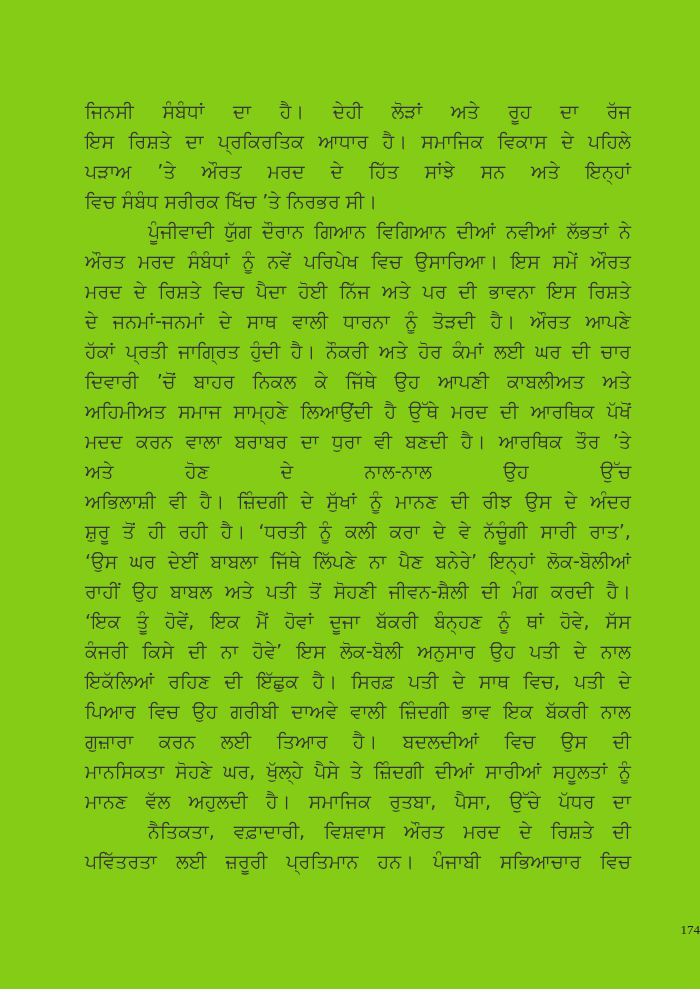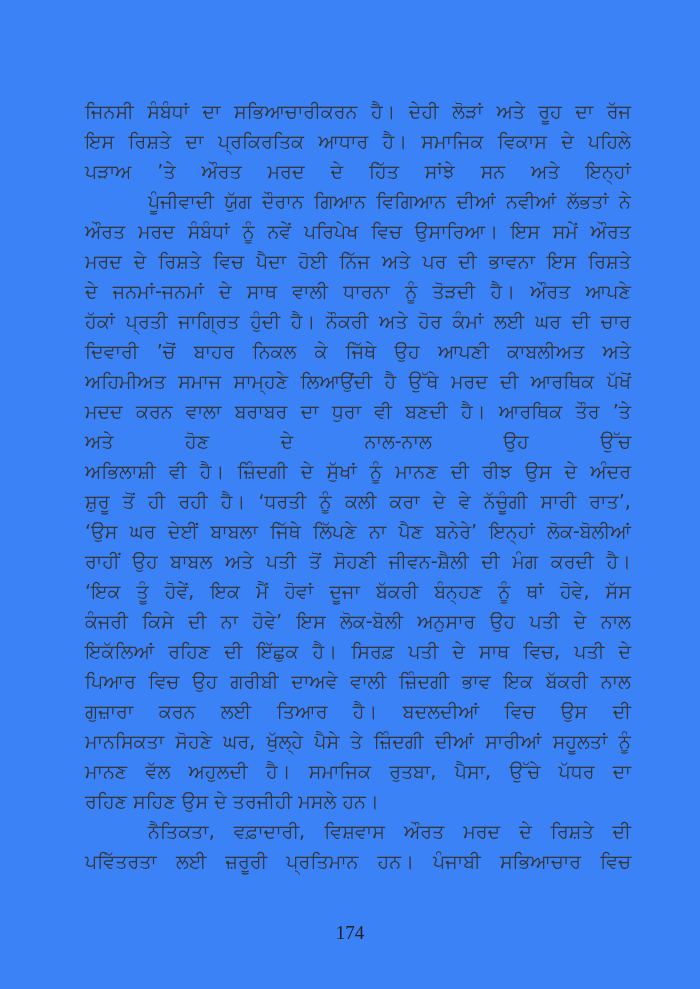--- a/index.html
+++ b/index.html
@@ -10,21 +10,21 @@
   body {
     width: 700px;
     height: 989px;
     position: relative;
     overflow: hidden;
     font-family: "DejaVu Sans", sans-serif;
   }
   .page {
     position: absolute;
     inset: 0;
-    background: #3b82f6;
+    background: #84cc16;
   }
   .text-block {
     position: absolute;
     left: 85px;
     top: 96px;
     width: 546px;
     color: #363636;
     font-size: 19px;
   }
   .paragraph { margin: 0; }
@@ -39,37 +39,36 @@
     justify-content: space-between;
   }
   .line.indent {
     padding-left: 63px;
   }
   .page-number {
     position: absolute;
     top: 922px;
     left: 0;
     width: 700px;
-    text-align: center;
+    text-align: right;
     font-family: "Liberation Serif", serif;
-    font-size: 19px;
+    font-size: 13px;
     color: #222222;
   }
 </style>
 </head>
 <body>
 
 <div class="page">
   <div class="text-block" id="text-block">
       <div class="paragraph">
         <div class="line just">
           <span>ਜਿਨਸੀ</span>
           <span>ਸੰਬੰਧਾਂ</span>
           <span>ਦਾ</span>
-          <span>ਸਭਿਆਚਾਰੀਕਰਨ</span>
           <span>ਹੈ।</span>
           <span>ਦੇਹੀ</span>
           <span>ਲੋੜਾਂ</span>
           <span>ਅਤੇ</span>
           <span>ਰੂਹ</span>
           <span>ਦਾ</span>
           <span>ਰੱਜ</span>
         </div>
         <div class="line just">
           <span>ਇਸ</span>
@@ -88,20 +87,21 @@
           <span>’ਤੇ</span>
           <span>ਔਰਤ</span>
           <span>ਮਰਦ</span>
           <span>ਦੇ</span>
           <span>ਹਿੱਤ</span>
           <span>ਸਾਂਝੇ</span>
           <span>ਸਨ</span>
           <span>ਅਤੇ</span>
           <span>ਇਨ੍ਹਾਂ</span>
         </div>
+        <div class="line">ਵਿਚ ਸੰਬੰਧ ਸਰੀਰਕ ਖਿੱਚ ’ਤੇ ਨਿਰਭਰ ਸੀ।</div>
       </div>
       <div class="paragraph">
         <div class="line just indent">
           <span>ਪੂੰਜੀਵਾਦੀ</span>
           <span>ਯੁੱਗ</span>
           <span>ਦੌਰਾਨ</span>
           <span>ਗਿਆਨ</span>
           <span>ਵਿਗਿਆਨ</span>
           <span>ਦੀਆਂ</span>
           <span>ਨਵੀਆਂ</span>
@@ -353,21 +353,20 @@
           <span>ਵੱਲ</span>
           <span>ਅਹੁਲਦੀ</span>
           <span>ਹੈ।</span>
           <span>ਸਮਾਜਿਕ</span>
           <span>ਰੁਤਬਾ,</span>
           <span>ਪੈਸਾ,</span>
           <span>ਉੱਚੇ</span>
           <span>ਪੱਧਰ</span>
           <span>ਦਾ</span>
         </div>
-        <div class="line">ਰਹਿਣ ਸਹਿਣ ਉਸ ਦੇ ਤਰਜੀਹੀ ਮਸਲੇ ਹਨ।</div>
       </div>
       <div class="paragraph">
         <div class="line just indent">
           <span>ਨੈਤਿਕਤਾ,</span>
           <span>ਵਫ਼ਾਦਾਰੀ,</span>
           <span>ਵਿਸ਼ਵਾਸ</span>
           <span>ਔਰਤ</span>
           <span>ਮਰਦ</span>
           <span>ਦੇ</span>
           <span>ਰਿਸ਼ਤੇ</span>

